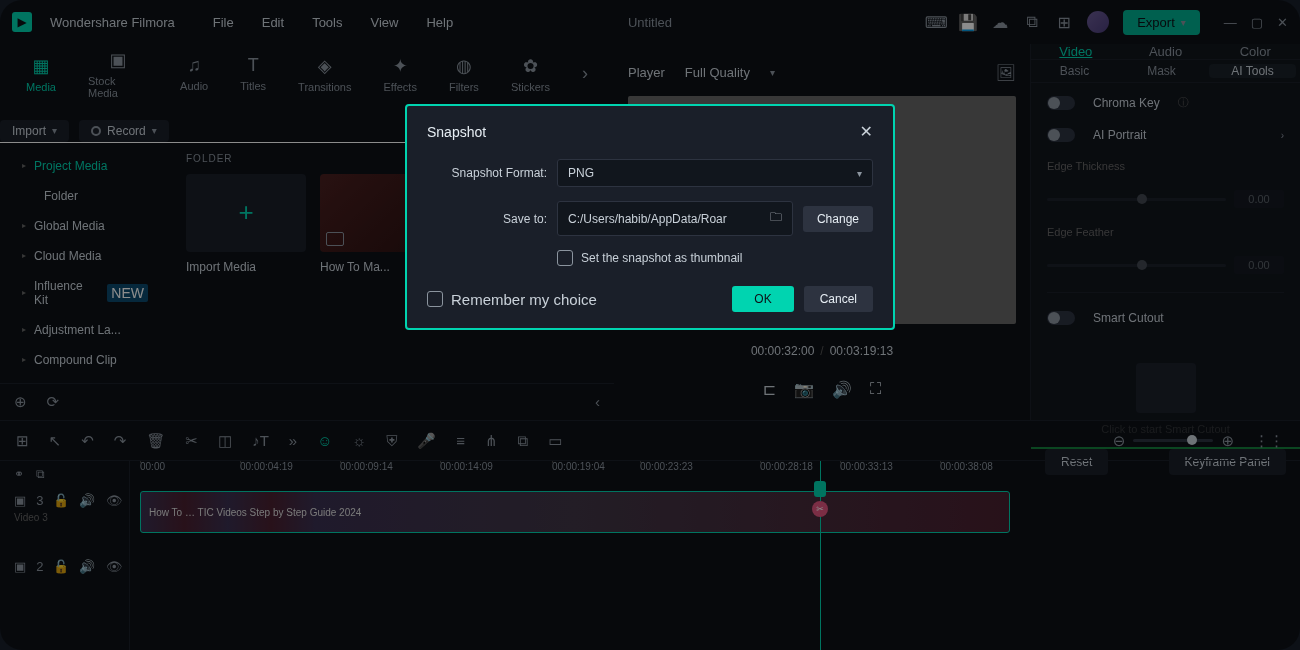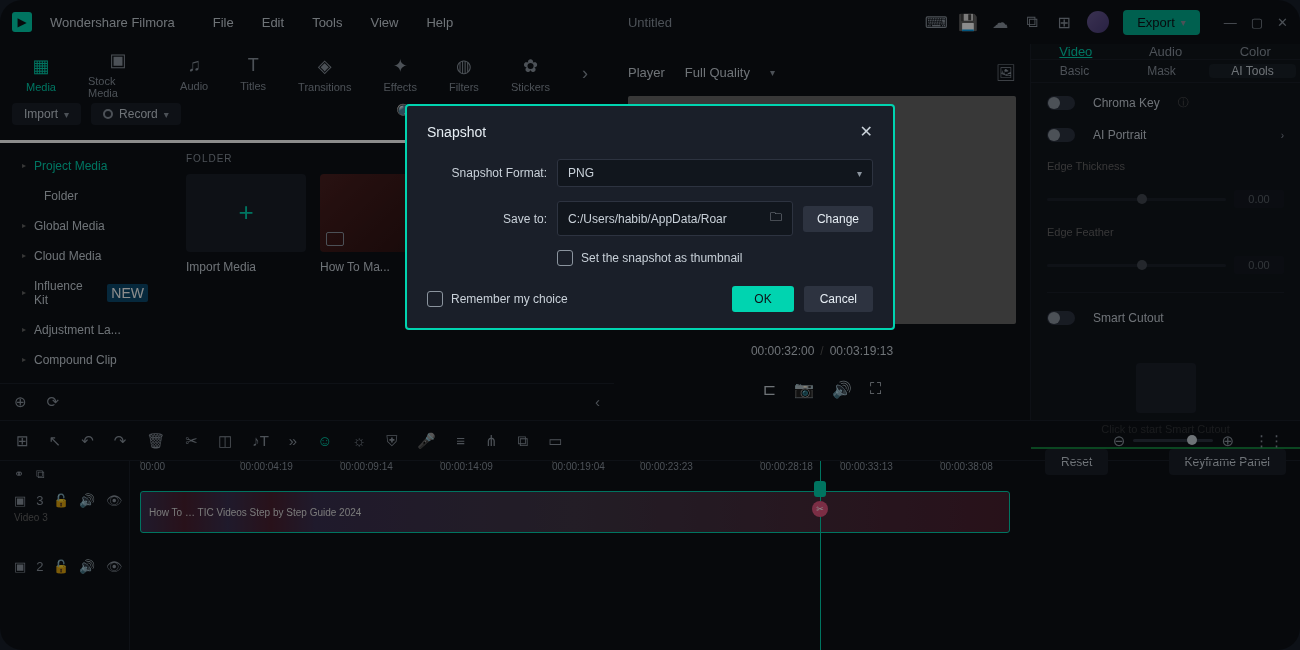--- a/index.html
+++ b/index.html
@@ -18,21 +18,21 @@
 .win-ctrl span{color:#8b949e;cursor:pointer;font-size:13px;}
 
 .main{display:flex;height:376px;}
 .left-panel{width:614px;display:flex;flex-direction:column;}
 .tabs{height:60px;display:flex;align-items:center;gap:32px;padding:0 26px;}
 .tab{display:flex;flex-direction:column;align-items:center;gap:4px;color:#8b949e;cursor:pointer;font-size:11px;}
 .tab.active{color:#00d4b0;}
 .tab-icon{font-size:18px;}
 .tabs-more{margin-left:auto;color:#8b949e;font-size:18px;cursor:pointer;}
 
-.browser-bar{height:40px;display:flex;align-items:flex-start;padding:0 12px;gap:10px;border-bottom:3px solid #ffffff;}
+.browser-bar{height:40px;display:flex;align-items:flex-end;padding:0 0;gap:10px;border-bottom:1px solid #ffffff;}
 .import-btn,.record-btn{background:#1a1f29;padding:4px 12px;border-radius:4px;font-size:12px;color:#c9d1d9;display:flex;align-items:center;gap:6px;cursor:pointer;}
 .rec-dot{width:10px;height:10px;border-radius:50%;border:2px solid #8b949e;}
 .search-box{margin-left:auto;display:flex;align-items:center;gap:6px;}
 .search-input{background:transparent;border:none;color:#8b949e;font-size:12px;outline:none;width:120px;}
 .bb-icon{color:#8b949e;cursor:pointer;}
 
 .browser-body{flex:1;display:flex;}
 .sidebar{width:170px;padding:8px 0;}
 .side-item{padding:8px 22px;font-size:12px;color:#c9d1d9;cursor:pointer;display:flex;align-items:center;gap:8px;}
 .side-item.active{color:#00d4b0;}
@@ -444,21 +444,21 @@
         </div>
       <div class="modal-change">Change</div>
     </div>
     <div class="modal-check-row">
       <div class="checkbox"></div>
       <span style="font-size:12px">Set the snapshot as thumbnail</span>
     </div>
     <div class="modal-footer">
       <div class="modal-check-row2">
         <div class="checkbox"></div>
-        <span style="font-size:12px">Remember my choice</span>
+        <span style="font-size:15px">Remember my choice</span>
       </div>
       <div class="modal-btns">
         <div class="btn-ok">OK</div>
         <div class="btn-cancel">Cancel</div>
       </div>
     </div>
   </div>
 </div>
 
 </body></html>

